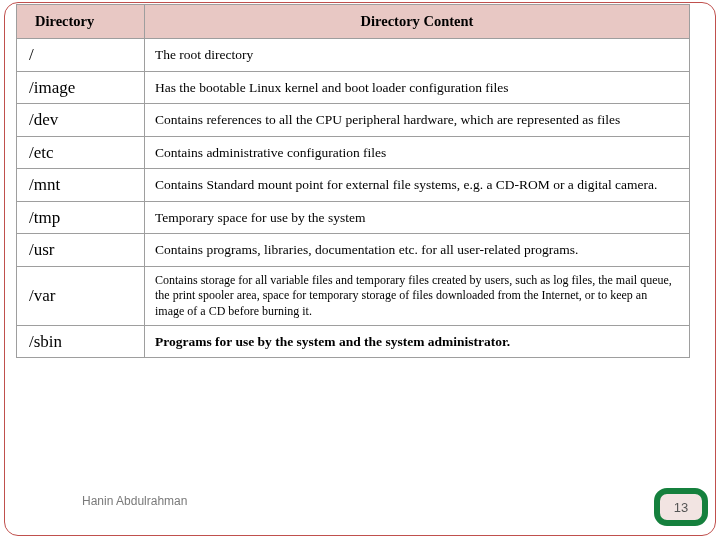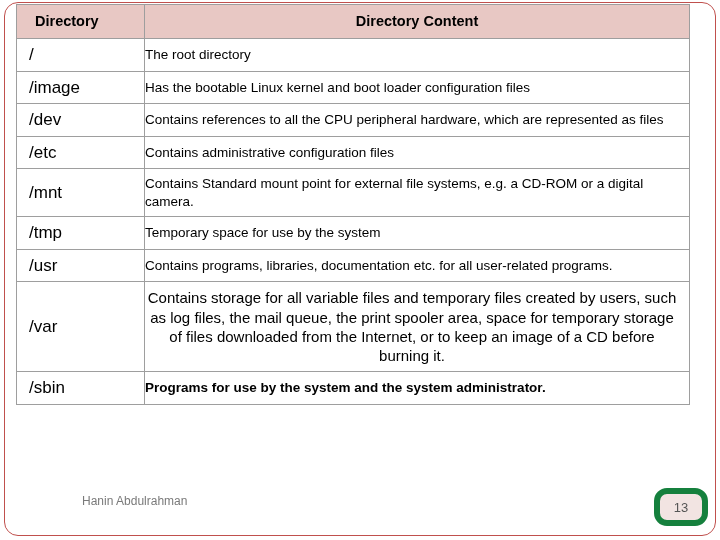--- a/index.html
+++ b/index.html
@@ -33,20 +33,21 @@
     left: 16px;
     top: 4px;
     width: 673px;
   }
 
   table.dir-table {
     border-collapse: collapse;
     table-layout: fixed;
     width: 673px;
     border: 1px solid #9e9e9e;
+    font-family: Liberation Serif, serif;
   }
   table.dir-table col.c1 { width: 128px; }
   table.dir-table col.c2 { width: 545px; }
 
   table.dir-table th {
     background: #e8c8c4;
     border: 1px solid #9e9e9e;
     font-size: 14.5px;
     font-weight: bold;
     color: #000000;
@@ -67,27 +68,26 @@
   }
 
   td.dir-name {
     font-size: 17px;
     padding: 6px 4px 6px 12px;
     line-height: 1.15;
   }
 
   td.dir-desc {
     font-size: 13.5px;
-    padding: 6px 10px 6px 0;
+    padding: 6px 10px 6px 10px;
     line-height: 1.3;
   }
   td.dir-desc.small {
-    font-size: 15px;
+    font-size: 12px;
     line-height: 1.28;
-    text-align: center;
   }
   td.dir-desc.bold-note {
     font-size: 13.5px;
     font-weight: bold;
   }
 
   
   #author {
     position: absolute;
     left: 82px;

